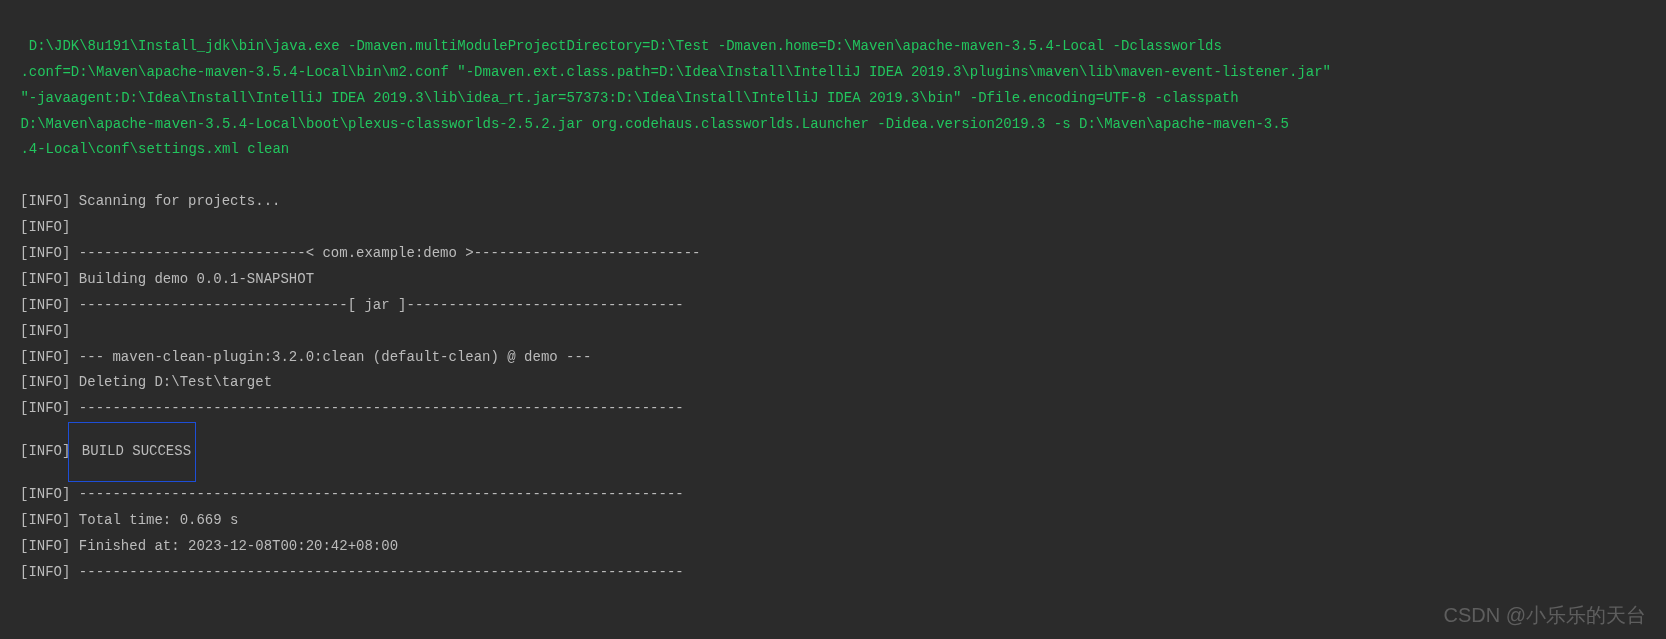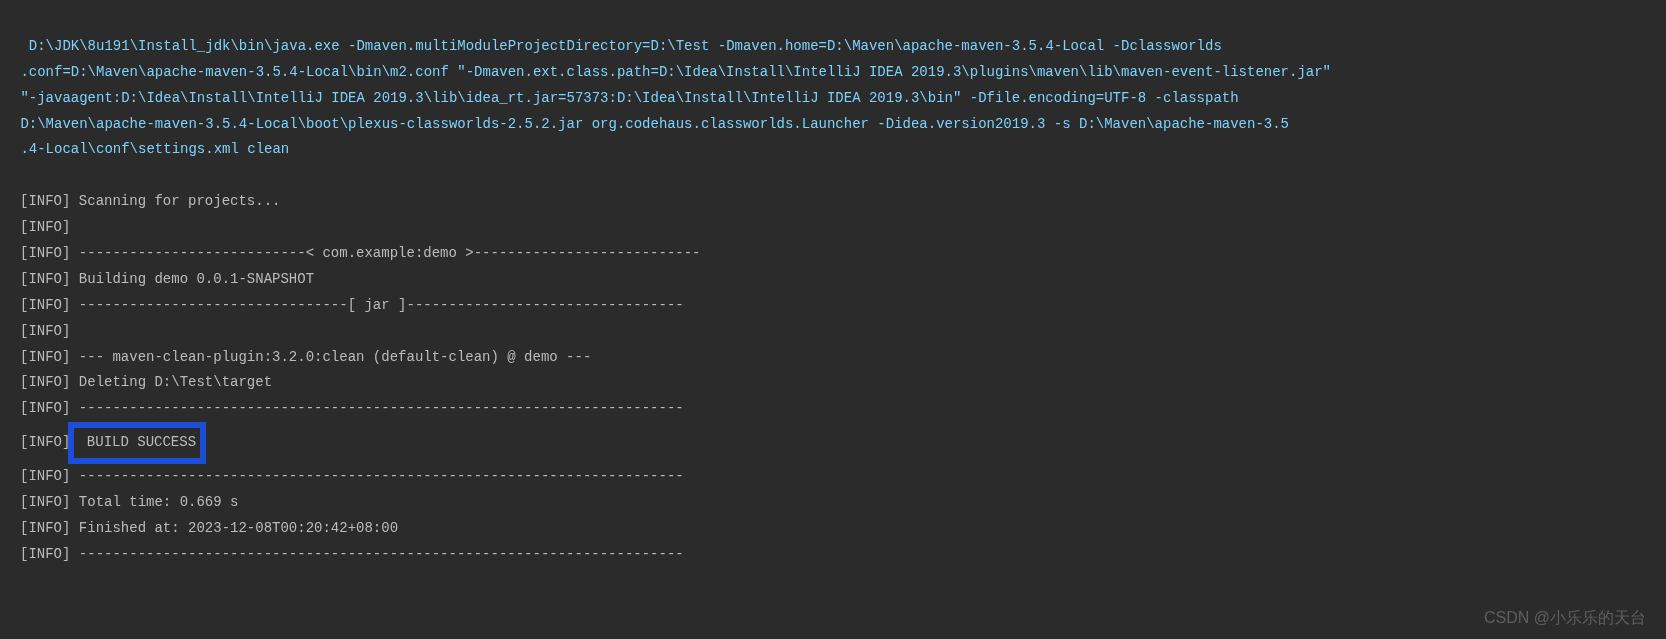--- a/index.html
+++ b/index.html
@@ -17,43 +17,43 @@
       overflow: hidden;
       position: relative;
     }
     .console-output {
       padding: 8px 12px;
       line-height: 1.85;
       white-space: pre-wrap;
       word-break: break-all;
     }
     .command-text {
-      color: #7dd3fc;
+      color: #22c55e;
       margin-top: 17px;
     }
     .log-line {
       display: block;
     }
     .info-tag {
       color: #bbbbbb;
       margin-left: 8px;
     }
     .highlight-box {
-      border: 6px solid #1d4ed8;
+      border: 1px solid #1d4ed8;
       display: inline-block;
-      padding: 2px 4px;
+      padding: 16px 4px;
       margin-left: -2px;
     }
     .watermark {
       position: absolute;
       bottom: 10px;
       right: 20px;
       color: #7a7a7a;
       font-family: 'Microsoft YaHei', sans-serif;
-      font-size: 16px;
+      font-size: 20px;
       opacity: 0.65;
     }
   </style>
 </head>
 <body>
 
 <div class="console-output">
   <span class="command-text">D:\JDK\8u191\Install_jdk\bin\java.exe -Dmaven.multiModuleProjectDirectory=D:\Test -Dmaven.home=D:\Maven\apache-maven-3.5.4-Local -Dclassworlds
  .conf=D:\Maven\apache-maven-3.5.4-Local\bin\m2.conf "-Dmaven.ext.class.path=D:\Idea\Install\IntelliJ IDEA 2019.3\plugins\maven\lib\maven-event-listener.jar"
  "-javaagent:D:\Idea\Install\IntelliJ IDEA 2019.3\lib\idea_rt.jar=57373:D:\Idea\Install\IntelliJ IDEA 2019.3\bin" -Dfile.encoding=UTF-8 -classpath

